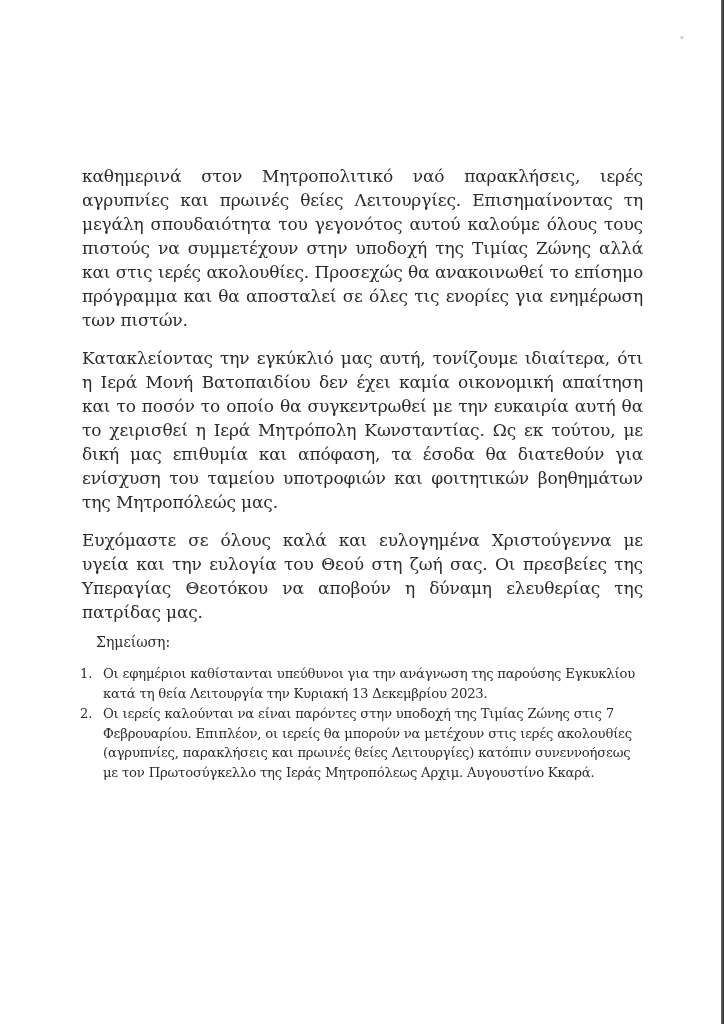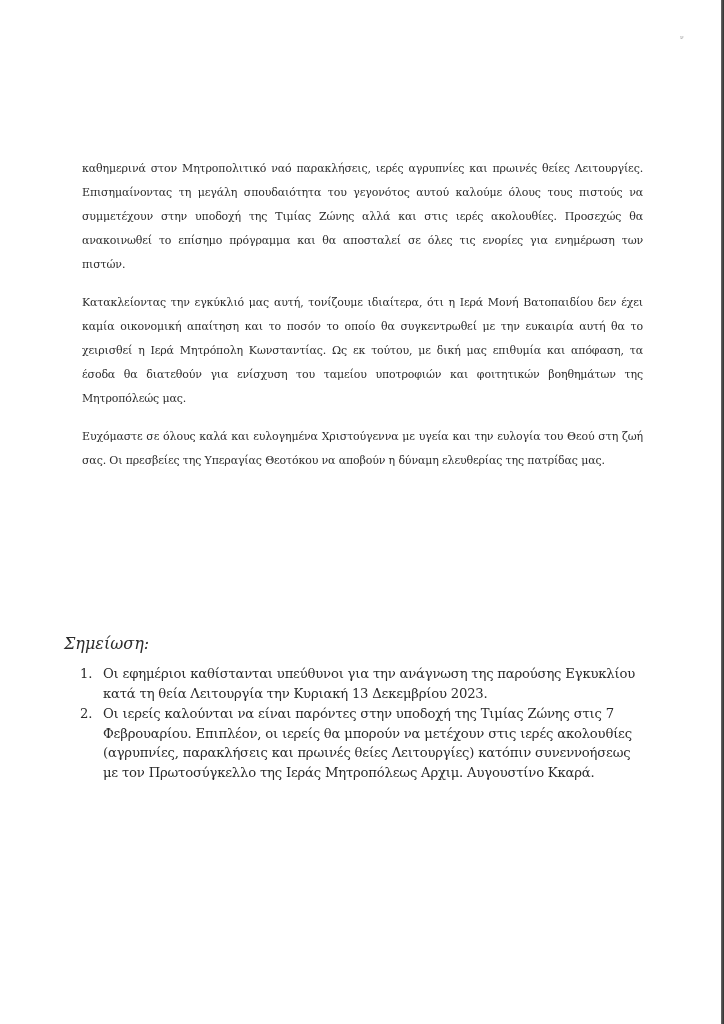--- a/index.html
+++ b/index.html
@@ -5,27 +5,27 @@
   html, body { margin: 0; padding: 0; }
   body {
     width: 724px; height: 1024px; background: #ffffff; position: relative; overflow: hidden;
     font-family: "DejaVu Serif", "Liberation Serif", serif; color: #2b2b2b;
   }
   .edge { position: absolute; right: 0; top: 0; width: 3px; height: 1024px;
     background: linear-gradient(to right, #6a6a6a, #2d2d2d); }
   .mark { position: absolute; left: 680px; top: 33px; font-size: 6px; color: #999; }
   .body-text { position: absolute; left: 82px; top: 152px; width: 561px; }
   .para {
-    font-size: 11px; line-height: 24px; text-align: justify; margin: 5px 0 14px 0;
+    font-size: 17px; line-height: 24px; text-align: justify; margin: 12px 0 14px 0;
     letter-spacing: -0.15px; word-spacing: 0px;
   }
   .signature { position: absolute; left: 180px; top: 536px; width: 400px; text-align: center;
     font-size: 13.4px; line-height: 22px; }
   .signature div { margin: 0; }
-  .note-title { position: absolute; left: 64px; top: 634px; font-size: 16px; font-style: italic; }
+  .note-title { position: absolute; left: 96px; top: 634px; font-size: 14px; }
   .notes { position: absolute; left: 80px; top: 664px; width: 560px; margin: 0; padding: 0; list-style: none; }
   .note { display: flex; font-size: 13.2px; line-height: 19.5px; margin-bottom: 1px; letter-spacing: -0.2px; }
   .note-num { width: 23px; flex: none; }
   .note-text { flex: 1; }
 </style>
 </head>
 <body>
 
 <div class="edge"></div>
 <div class="mark">ν</div>

